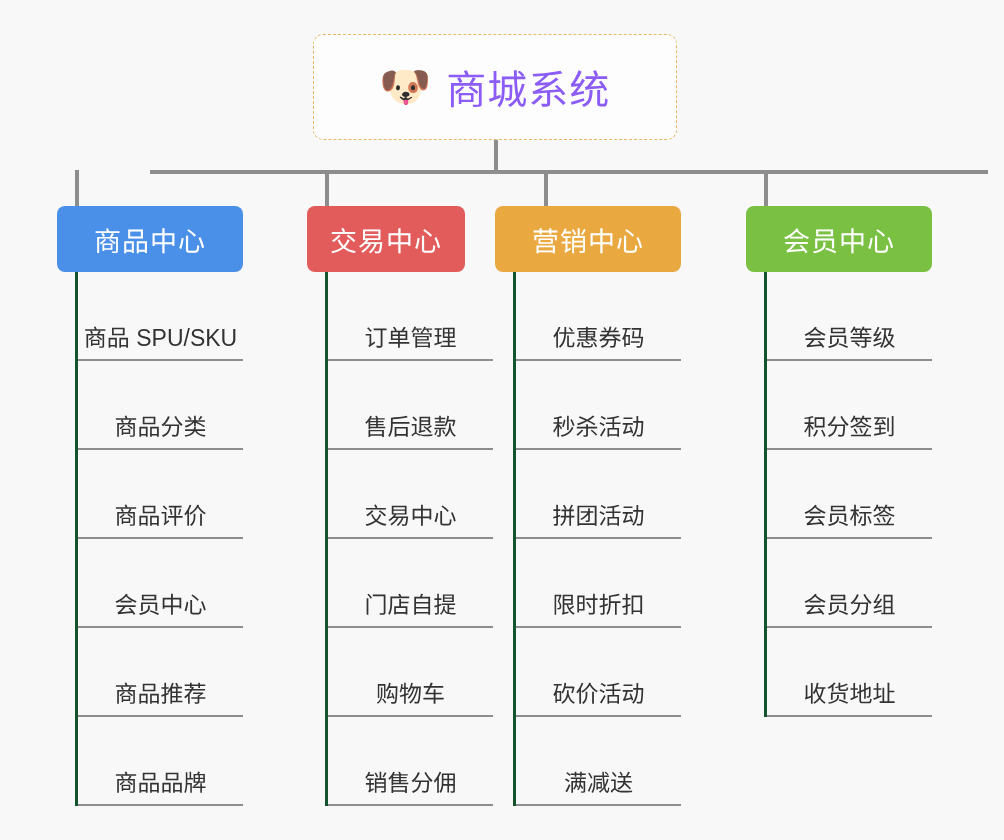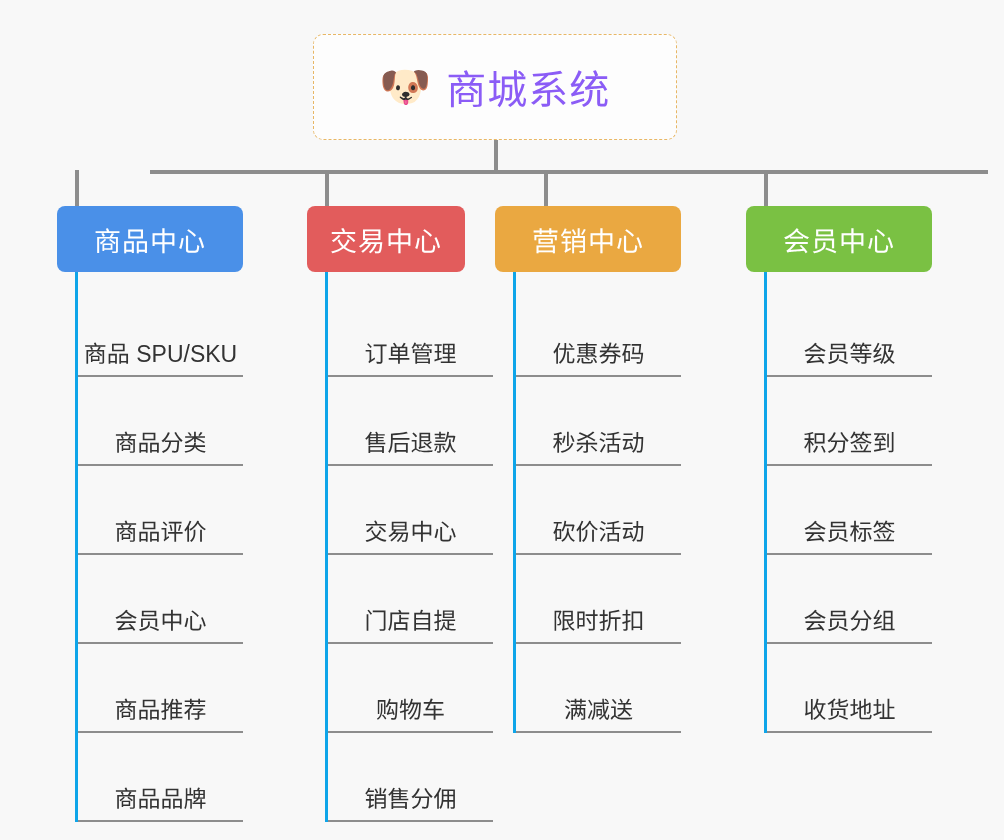--- a/index.html
+++ b/index.html
@@ -87,22 +87,22 @@
     color: #ffffff;
     font-size: 27px;
     letter-spacing: 1px;
     white-space: nowrap;
   }
 
   
   .leaf-list {
     position: relative;
     margin-left: 18px;
-    border-left: 3px solid #0ea5e9;
-    padding-top: 16px;
+    border-left: 3px solid #14532d;
+    padding-top: 0;
   }
   .leaf {
     position: relative;
     height: 89px;
     box-sizing: border-box;
     display: flex;
     align-items: flex-end;
     justify-content: center;
     border-bottom: 2px solid #8d8d8d;
     padding: 0 14px 4px 14px;
@@ -191,24 +191,27 @@
           <span>营销中心</span>
         </div>
         <div class="leaf-list">
           <div class="leaf">
             <span class="leaf-label">优惠券码</span>
           </div>
           <div class="leaf">
             <span class="leaf-label">秒杀活动</span>
           </div>
           <div class="leaf">
+            <span class="leaf-label">拼团活动</span>
+          </div>
+          <div class="leaf">
+            <span class="leaf-label">限时折扣</span>
+          </div>
+          <div class="leaf">
             <span class="leaf-label">砍价活动</span>
-          </div>
-          <div class="leaf">
-            <span class="leaf-label">限时折扣</span>
           </div>
           <div class="leaf">
             <span class="leaf-label">满减送</span>
           </div>
         </div>
       </div>
       <div class="branch" style="left: 746px; width: 186px;">
         <div class="branch-head" style="background: rgb(122, 193, 67); width: 186px;">
           <span>会员中心</span>
         </div>

